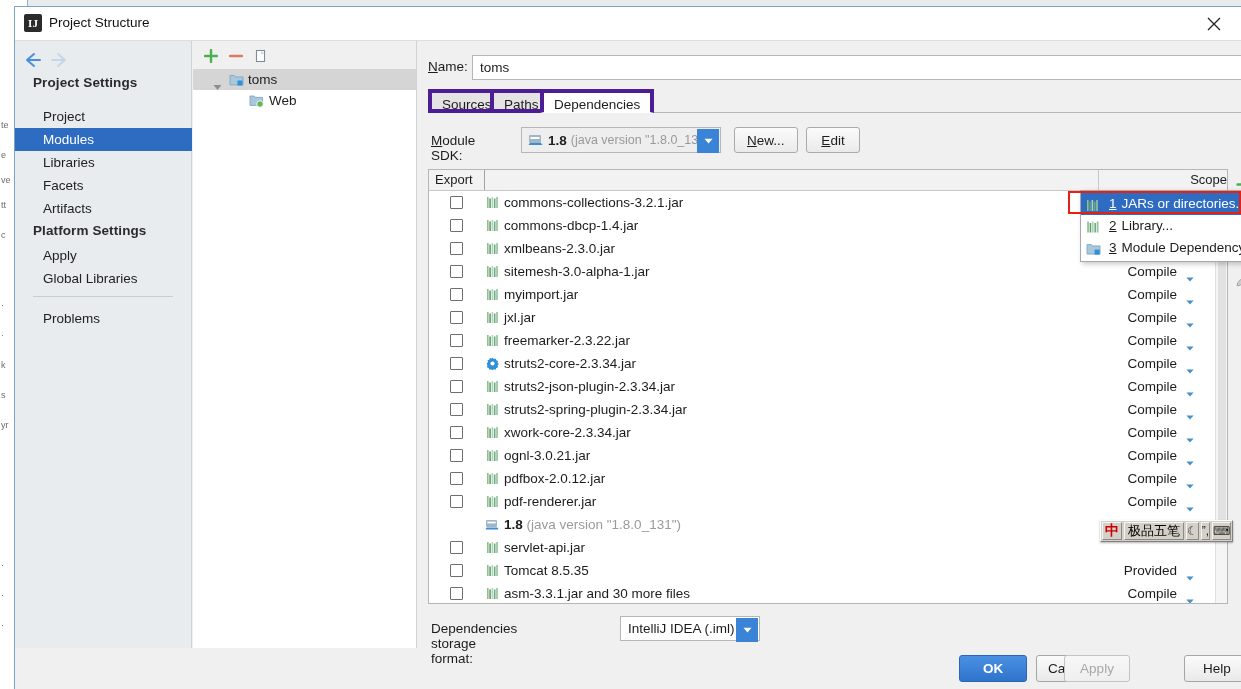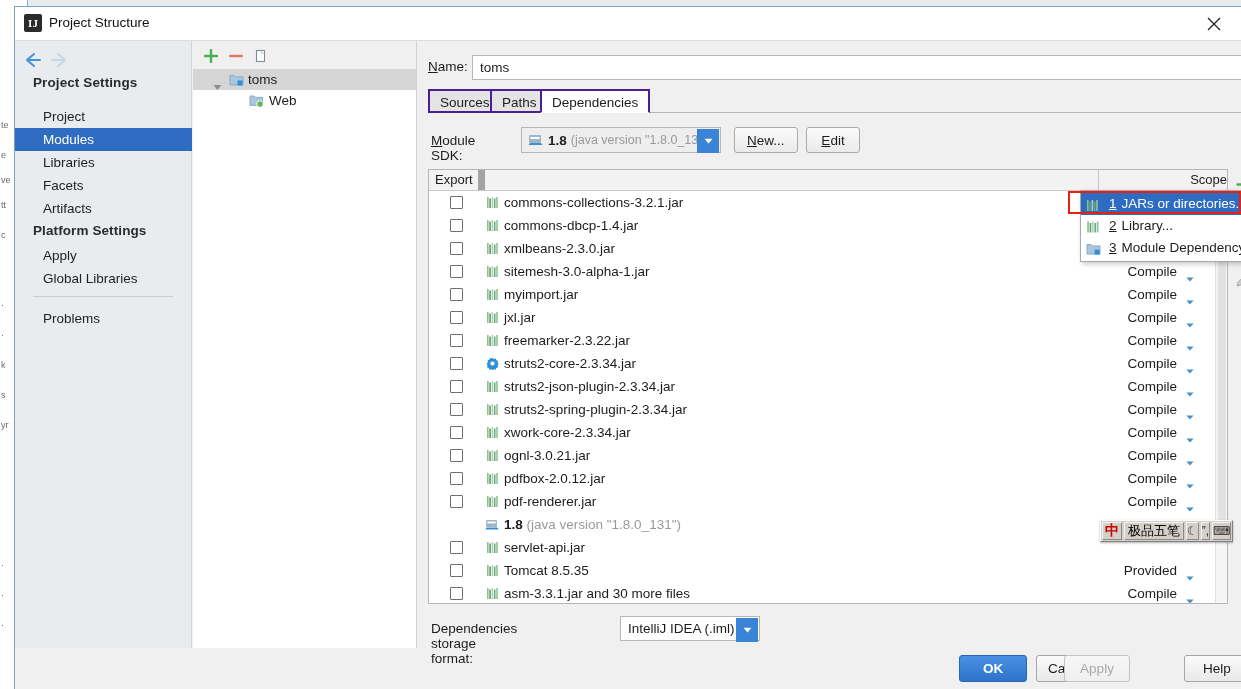--- a/index.html
+++ b/index.html
@@ -130,21 +130,21 @@
   #tabs {
     position: absolute; left: 10px; top: 48px;
     width: 813px; height: 24px;
     border-bottom: 1px solid #b6b6b6;
   }
   .tab {
     position: absolute; top: 0; height: 24px;
     line-height: 23px; padding: 0 10px;
     font-size: 13.5px; color: #1c1c1c;
     background: #e4e4e4;
-    border: 2px solid #4c1d95;
+    border: 4px solid #4c1d95;
     cursor: default; white-space: nowrap;
   }
   .tab.active {
     background: #ffffff;
     border-bottom: 1px solid #ffffff;
     z-index: 2;
   }
 
   
   #sdk-row { position: absolute; left: 10px; top: 86px; height: 28px; }
@@ -186,21 +186,21 @@
     background: #ffffff;
   }
   #table-head {
     position: absolute; left: 0; top: 0; width: 100%; height: 21px;
     background: #f2f2f2;
     border-bottom: 1px solid #c8c8c8;
   }
   #th-export {
     position: absolute; left: 0; top: 0; width: 56px; height: 20px;
     line-height: 20px; padding-left: 6px;
-    font-size: 13px; border-right: 7px solid #a3a3a3;
+    font-size: 13px; border-right: 1px solid #a3a3a3;
   }
   #th-mid {
     position: absolute; left: 56px; top: 0; right: 128px; height: 20px;
     border-right: 1px solid #c8c8c8;
   }
   #th-scope {
     position: absolute; right: 0; top: 0; width: 128px; height: 20px;
     line-height: 20px; text-align: right; font-size: 13px;
   }
   #table-body {

